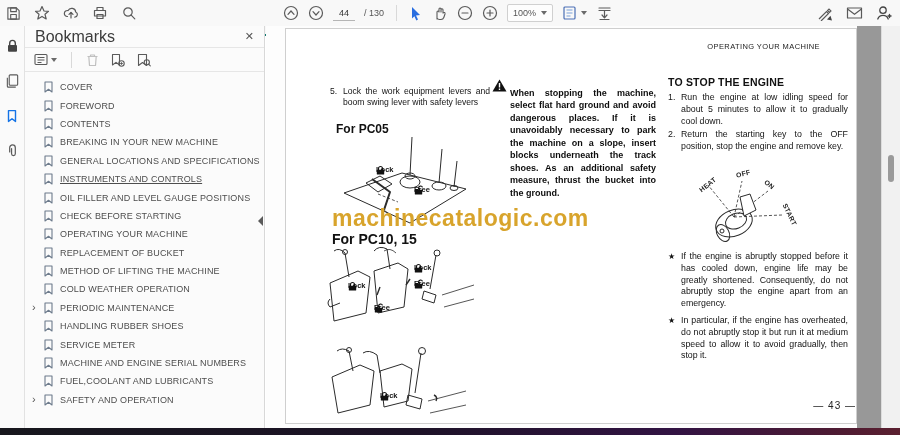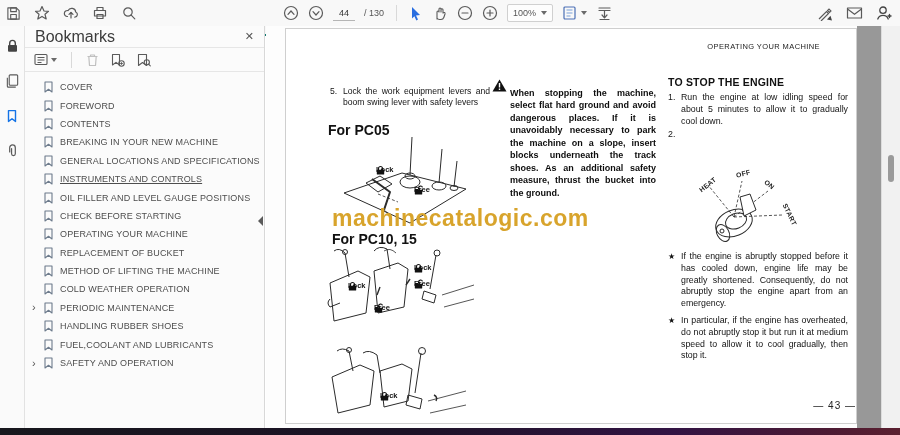--- a/index.html
+++ b/index.html
@@ -64,21 +64,21 @@
   
   #pdf-page { position:absolute; left:19px; top:2px; width:572px; height:396px;
     background:#fff; border:1px solid #cfcfcf; color:#111; }
   #running-header { position:absolute; top:13px; right:36px; font-size:7.5px;
     letter-spacing:0.4px; color:#222; }
   .pdf-p { font-size:8.6px; line-height:11.4px; text-align:justify; color:#141414; }
   .num-item { position:relative; padding-left:13px; }
   .num-item .num { position:absolute; left:0; top:0; }
 
   #col1 { position:absolute; left:44px; top:57px; width:160px; }
-  #for-pc05 { position:absolute; left:42px; top:93px; font-size:14px; font-weight:bold;text-align:right; }
+  #for-pc05 { position:absolute; left:50px; top:93px; font-size:12px; font-weight:bold;text-align:right; }
   #pc05-diagram { position:absolute; left:52px; top:106px; width:140px; height:96px; }
   #for-pc10 { position:absolute; left:46px; top:202px; font-size:14px; font-weight:bold; }
   #pc10-top-diagram { position:absolute; left:38px; top:214px; width:155px; height:100px; }
   #pc10-bottom-diagram { position:absolute; left:38px; top:318px; width:155px; height:92px; }
   .diagram { position:relative; }
   .diagram svg { position:absolute; left:0; top:0; }
   .dlabel { position:absolute; display:flex; align-items:center; gap:2px;
     font-size:7.5px; font-weight:bold; color:#111; white-space:nowrap; }
 
   #warning-icon { position:absolute; left:206px; top:49px; }
@@ -376,20 +376,34 @@
             <path d="M2,1 h7 v10 l-3.5,-2.7 l-3.5,2.7 z" fill="none" stroke="#6d7b8c" stroke-width="1.1" stroke-linejoin="round"></path>
           </svg>
           <span class="bm-label">PERIODIC MAINTENANCE</span>
         </div>
         <div class="bm-row">
           <span class="bm-chevron"></span>
           <svg width="11" height="12" viewBox="0 0 11 12">
             <path d="M2,1 h7 v10 l-3.5,-2.7 l-3.5,2.7 z" fill="none" stroke="#6d7b8c" stroke-width="1.1" stroke-linejoin="round"></path>
           </svg>
           <span class="bm-label">HANDLING RUBBER SHOES</span>
+        </div>
+        <div class="bm-row">
+          <span class="bm-chevron"></span>
+          <svg width="11" height="12" viewBox="0 0 11 12">
+            <path d="M2,1 h7 v10 l-3.5,-2.7 l-3.5,2.7 z" fill="none" stroke="#6d7b8c" stroke-width="1.1" stroke-linejoin="round"></path>
+          </svg>
+          <span class="bm-label">SERVICE METER</span>
+        </div>
+        <div class="bm-row">
+          <span class="bm-chevron"></span>
+          <svg width="11" height="12" viewBox="0 0 11 12">
+            <path d="M2,1 h7 v10 l-3.5,-2.7 l-3.5,2.7 z" fill="none" stroke="#6d7b8c" stroke-width="1.1" stroke-linejoin="round"></path>
+          </svg>
+          <span class="bm-label">MACHINE AND ENGINE SERIAL NUMBERS</span>
         </div>
         <div class="bm-row">
           <span class="bm-chevron"></span>
           <svg width="11" height="12" viewBox="0 0 11 12">
             <path d="M2,1 h7 v10 l-3.5,-2.7 l-3.5,2.7 z" fill="none" stroke="#6d7b8c" stroke-width="1.1" stroke-linejoin="round"></path>
           </svg>
           <span class="bm-label">FUEL,COOLANT AND LUBRICANTS</span>
         </div>
         <div class="bm-row">
           <span class="bm-chevron">›</span>
@@ -529,20 +543,21 @@
       <div id="col2-text">When stopping the machine, select flat hard ground and avoid dangerous places. If it is unavoidably necessary to park the machine on a slope, insert blocks underneath the track shoes. As an additional safety measure, thrust the bucket into the ground.</div>
 
       <div id="col3-heading">TO STOP THE ENGINE</div>
       <div id="col3-steps">
         <div class="pdf-p num-item">
           <span class="num">1.</span>
           <span>Run the engine at low idling speed for about 5 minutes to allow it to gradually cool down.</span>
         </div>
         <div class="pdf-p num-item">
           <span class="num">2.</span>
+          <span>Return the starting key to the OFF position, stop the engine and remove key.</span>
         </div>
       </div>
 
       <div id="key-diagram" class="diagram">
         <svg width="130" height="86" viewBox="0 0 130 86" fill="none" stroke="#2b2b2b" stroke-width="1" stroke-linejoin="round">
           <path d="M40,48 L14,16 M40,48 L48,12 M40,48 L74,22 M40,48 L88,46" stroke-dasharray="3,2" stroke-width="0.8"></path>
           <ellipse cx="40" cy="54" rx="19" ry="13" transform="rotate(-22 40 54)"></ellipse>
           <ellipse cx="42" cy="52" rx="11" ry="7.5" transform="rotate(-22 42 52)"></ellipse>
           <polygon points="46,28 56,25 62,41 50,47" fill="#fff"></polygon>
           <ellipse cx="29" cy="64" rx="6" ry="9" transform="rotate(-28 29 64)"></ellipse>
@@ -554,21 +569,21 @@
         <span class="key-label" style="left:84px; top:42px; transform:rotate(64deg);">START</span>
       </div>
 
       <div id="col3-notes">
         <div class="note">
           <span class="star">★</span>
           <span>If the engine is abruptly stopped before it has cooled down, engine life may be greatly shortened. Consequently, do not abruptly stop the engine apart from an emergency.</span>
         </div>
         <div class="note">
           <span class="star">★</span>
-          <span>In particular, if the engine has overheated, do not abruptly stop it but run it at medium speed to allow it to cool gradually, then stop it.</span>
+          <span>In particular, if the engine has overheated, do not abruptly stop it but run it at medium speed to allow it to avoid gradually, then stop it.</span>
         </div>
       </div>
 
       <div id="watermark">machinecatalogic.com</div>
       <div id="page-number">— 43 —</div>
     </div>
 
     <div id="gray-band"></div>
     <div id="v-scrollbar">
       <div id="v-thumb"></div>

